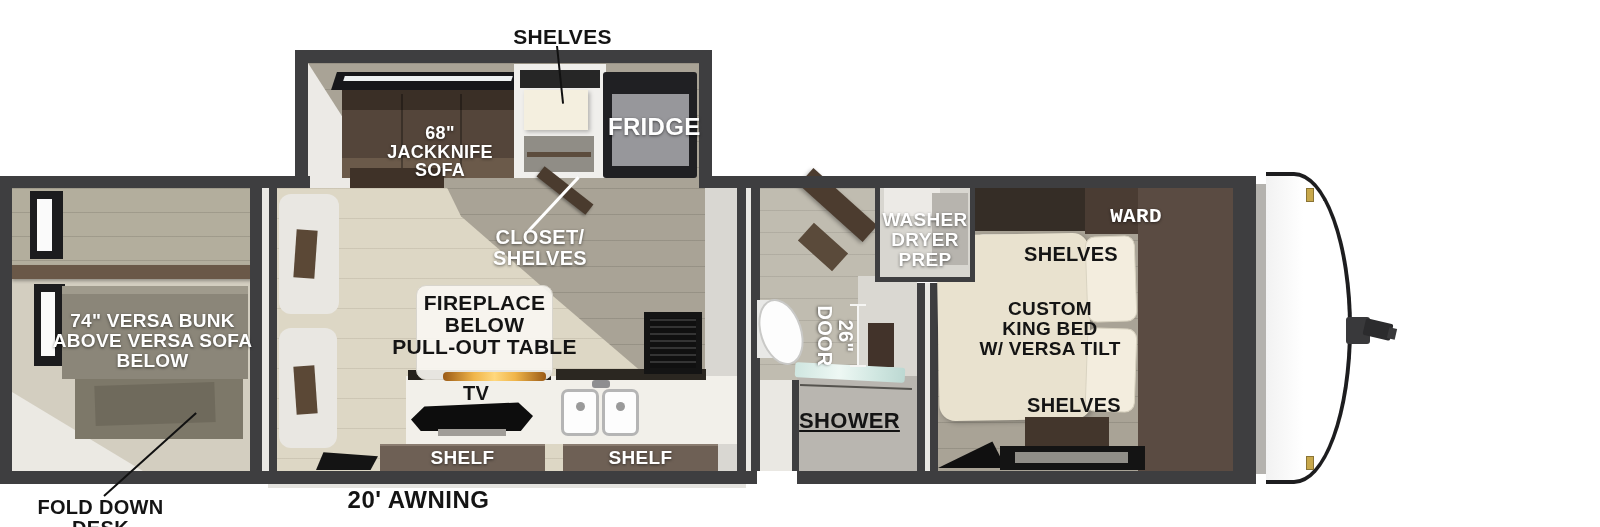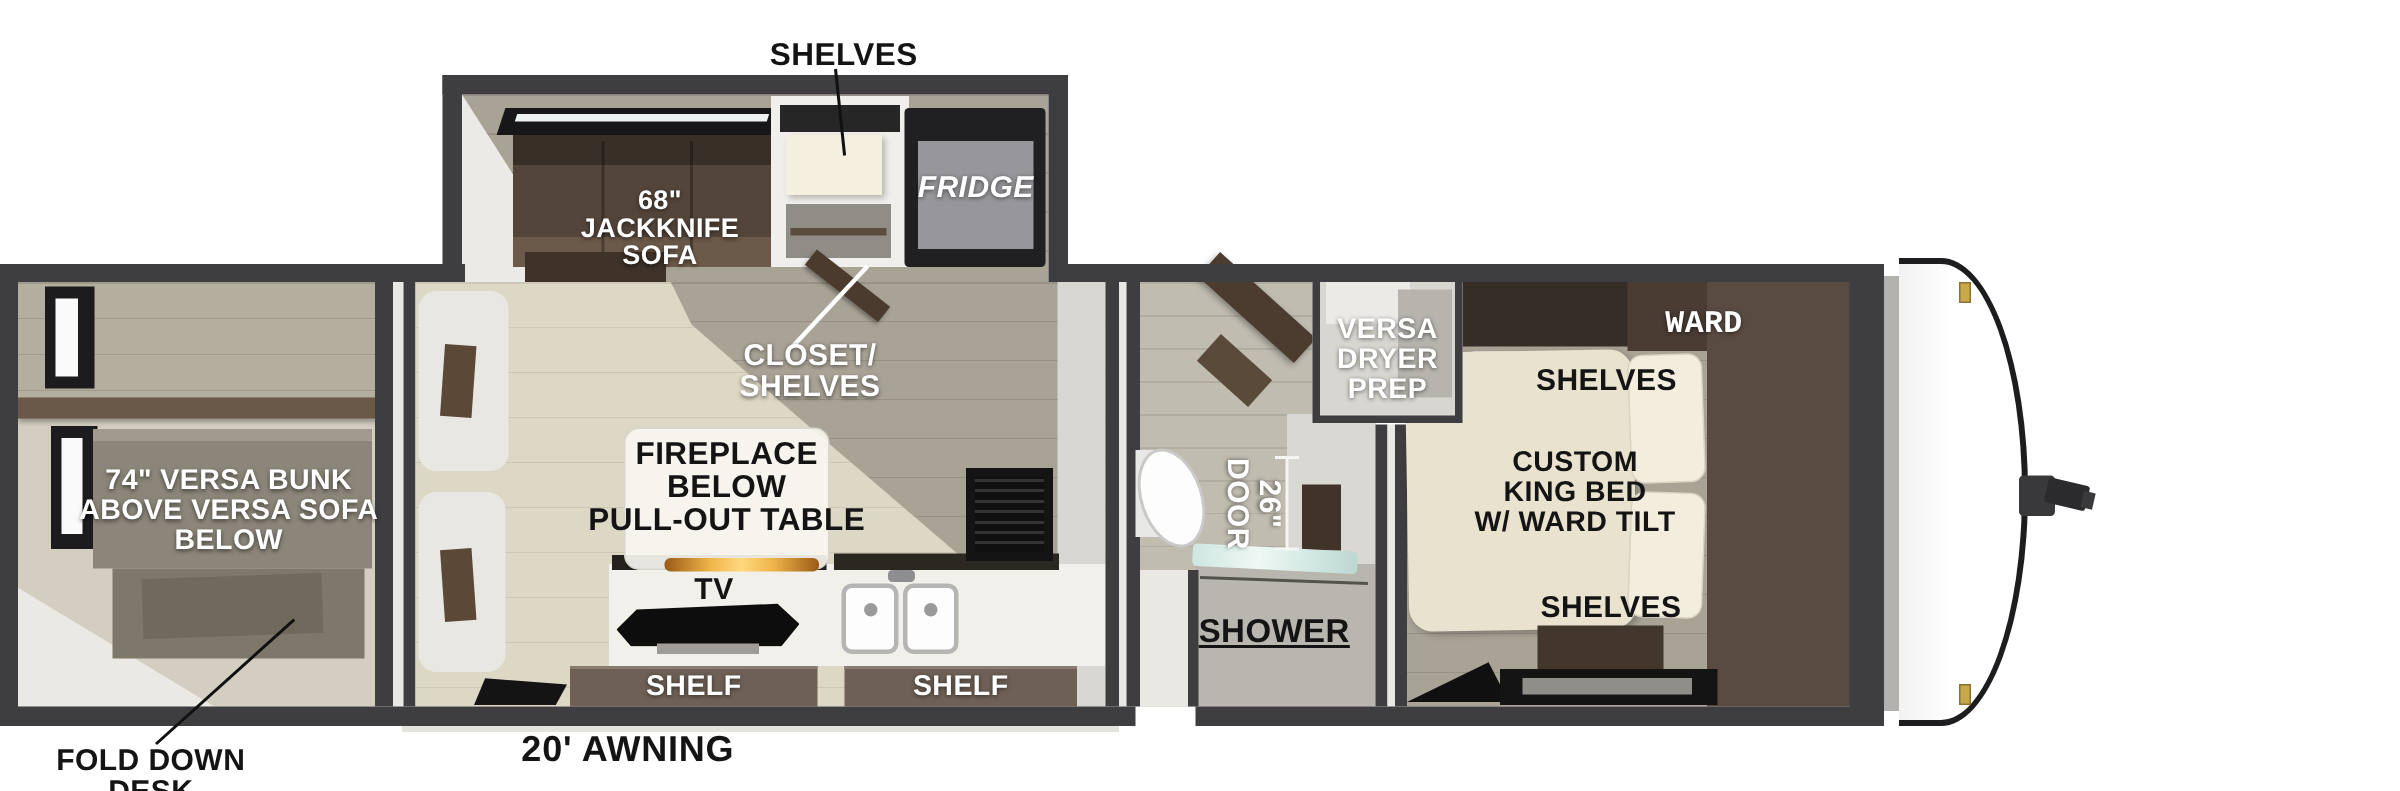--- a/index.html
+++ b/index.html
@@ -167,42 +167,42 @@
   <div class="a" style="left:1388px;top:300px;width:8px;height:11px;background:#39393b;transform:rotate(13deg);"></div>
 
   <div class="line" style="left:557px;top:17px;width:58px;transform:rotate(84deg);"></div>
   <div class="line" style="left:528px;top:202px;width:74px;background:#fff;height:3px;transform:rotate(-47deg);"></div>
   <div class="line" style="left:104px;top:467px;width:124px;transform:rotate(-42deg);"></div>
 
   <div class="lbl lblb" style="left:505px;top:-2px;width:115px;font-size:21px;">SHELVES</div>
   <div class="lbl lblw" style="left:365px;top:96px;width:150px;font-size:18px;">68"
 JACKKNIFE
 SOFA</div>
-  <div class="lbl lblw" style="left:608px;top:87px;width:85px;font-size:20px;font-style:italic;">FRIDGE</div>
+  <div class="lbl lblw" style="left:608px;top:87px;width:85px;font-size:24px;">FRIDGE</div>
   <div class="lbl lblw" style="left:470px;top:199px;width:140px;font-size:20px;">CLOSET/
 SHELVES</div>
   <div class="lbl lblw" style="left:45px;top:283px;width:215px;font-size:19px;">74" VERSA BUNK
 ABOVE VERSA SOFA
 BELOW</div>
   <div class="lbl lblb" style="left:392px;top:264px;width:185px;font-size:21px;">FIREPLACE
 BELOW
 PULL-OUT TABLE</div>
   <div class="lbl lblb" style="left:446px;top:355px;width:60px;font-size:20px;">TV</div>
   <div class="lbl lblw" style="left:380px;top:420px;width:165px;font-size:19px;">SHELF</div>
   <div class="lbl lblw" style="left:563px;top:420px;width:155px;font-size:19px;">SHELF</div>
-  <div class="lbl lblw" style="left:877px;top:182px;width:96px;font-size:19px;">VERSA
+  <div class="lbl lblw" style="left:877px;top:182px;width:96px;font-size:19px;">WASHER
 DRYER
 PREP</div>
   <div class="lbl lblw" style="left:835px;top:308px;width:70px;font-size:20px;transform:translate(-50%,-50%) rotate(90deg);">26"
 DOOR</div>
   <div class="lbl lblb" style="left:792px;top:382px;width:115px;font-size:22px;text-decoration:underline;">SHOWER</div>
   <div class="lbl lblw" style="left:1086px;top:178px;width:100px;font-size:21px;font-family:Liberation Mono, monospace;">WARD</div>
   <div class="lbl lblb" style="left:1021px;top:216px;width:100px;font-size:20px;">SHELVES</div>
   <div class="lbl lblb" style="left:955px;top:271px;width:190px;font-size:19px;">CUSTOM
 KING BED
-W/ WARD TILT</div>
+W/ VERSA TILT</div>
   <div class="lbl lblb" style="left:1024px;top:367px;width:100px;font-size:20px;">SHELVES</div>
   <div class="lbl lblb" style="left:8px;top:469px;width:185px;font-size:20px;">FOLD DOWN DESK
 IN LEFT SIDE
 REAR BED</div>
   <div class="lbl lblb" style="left:336px;top:460px;width:165px;font-size:24px;letter-spacing:.5px;">20' AWNING</div>
 
 </div>
 
 </body></html>

